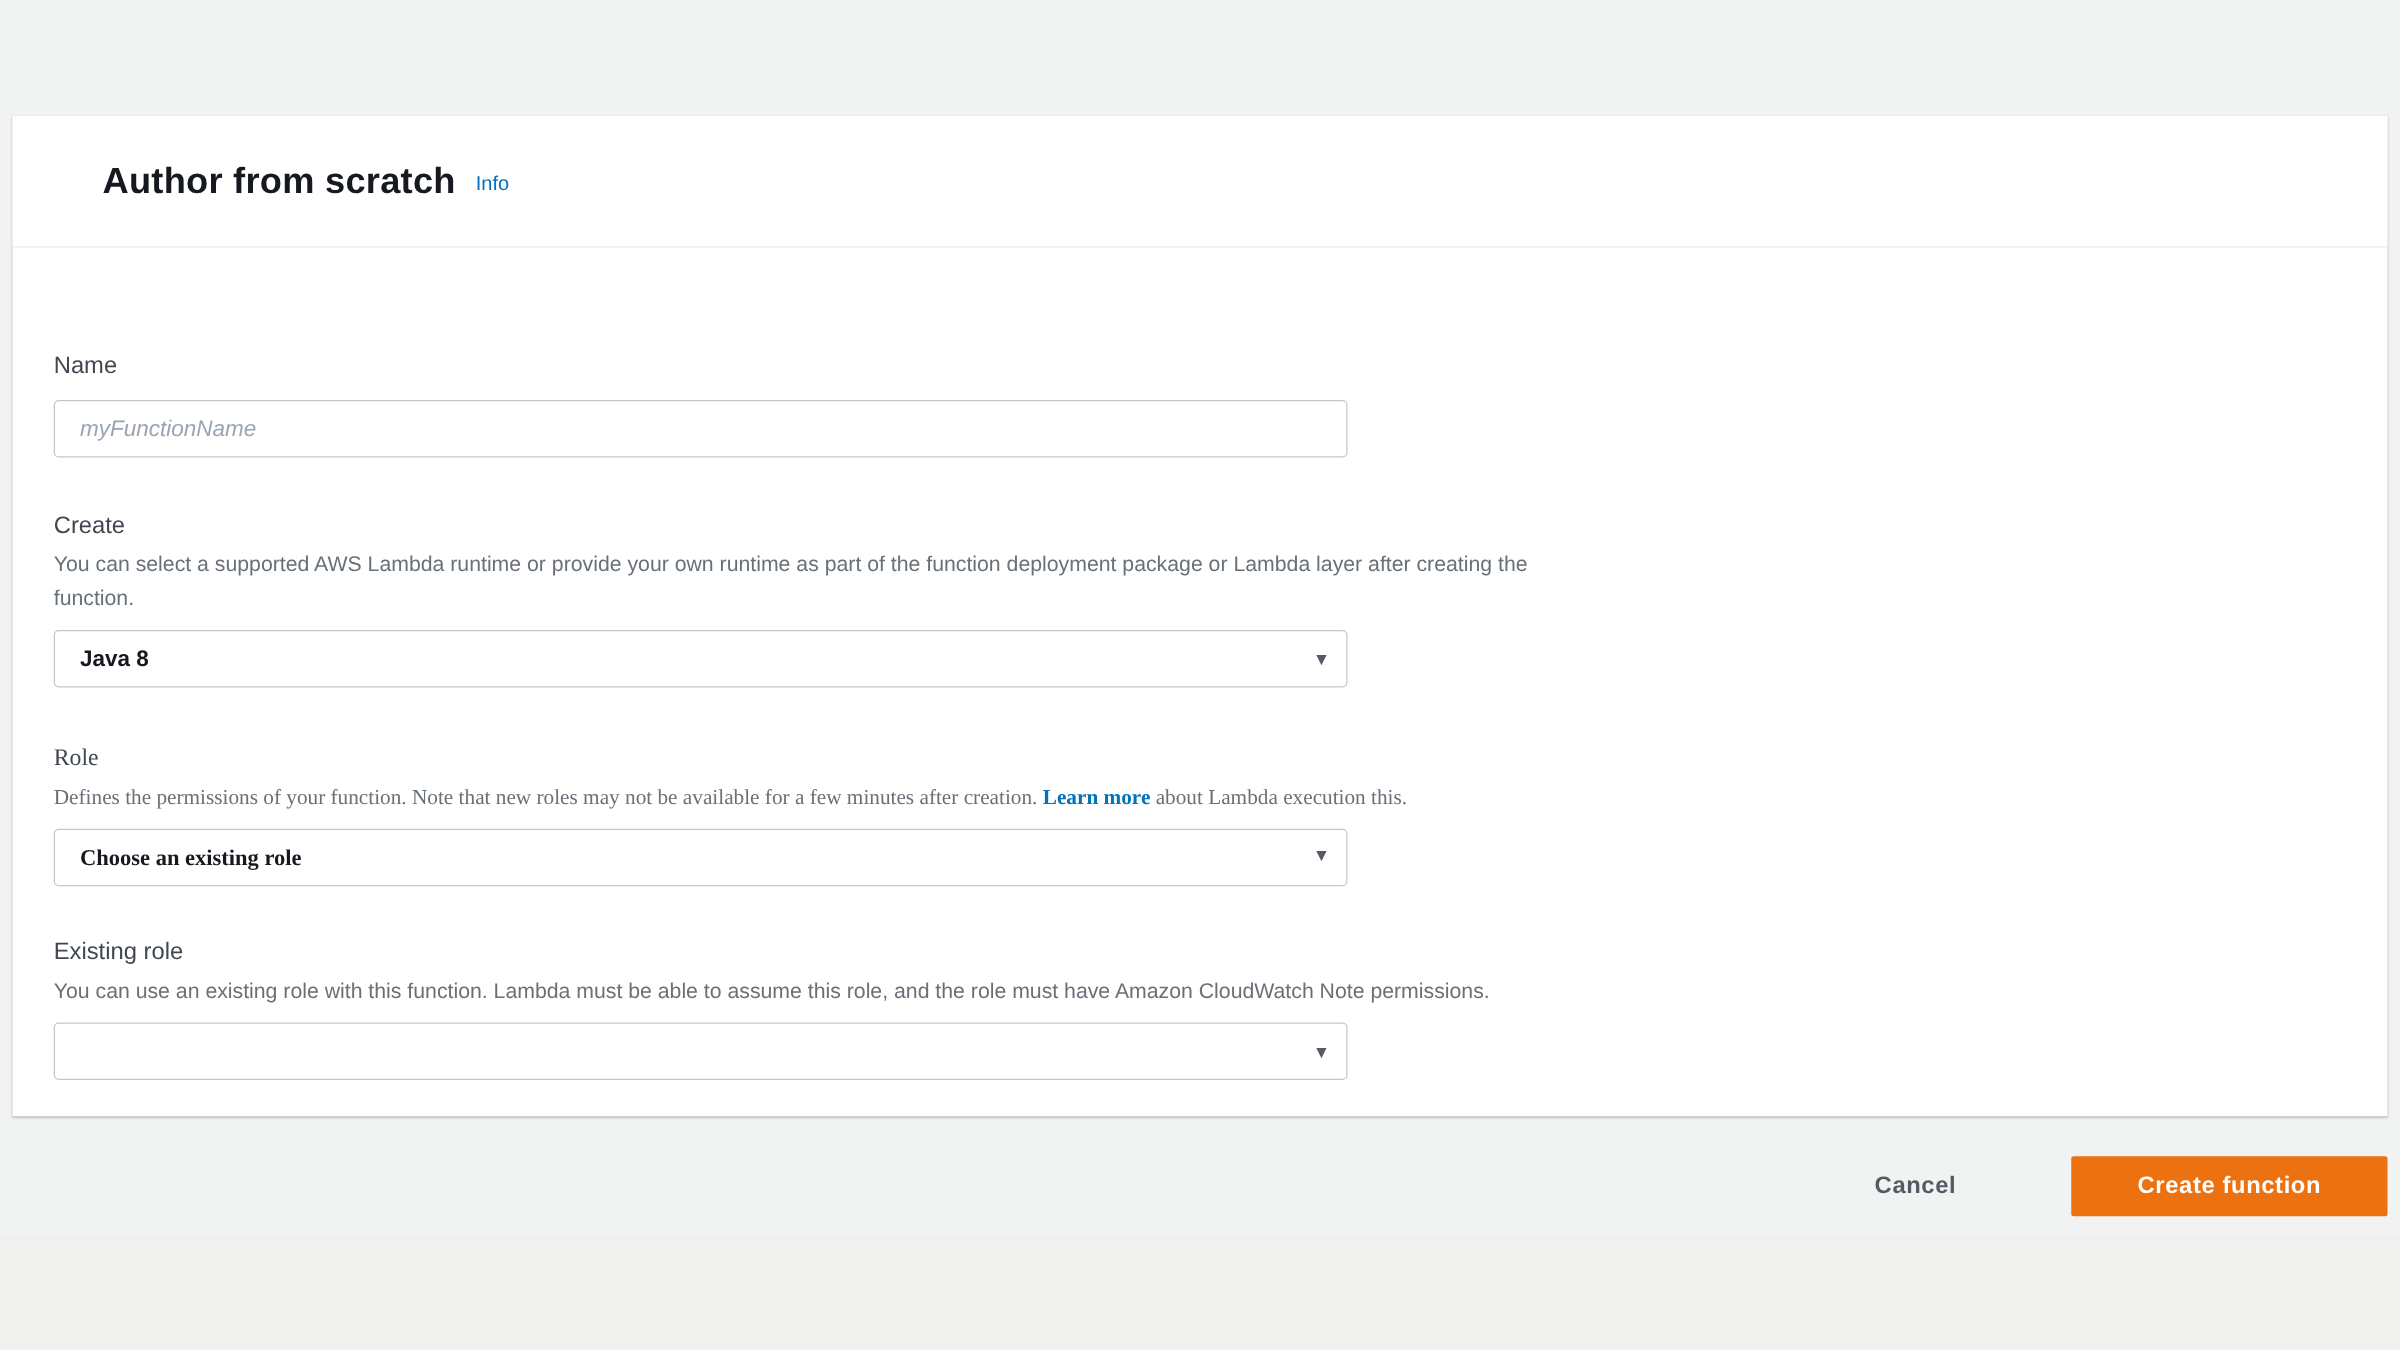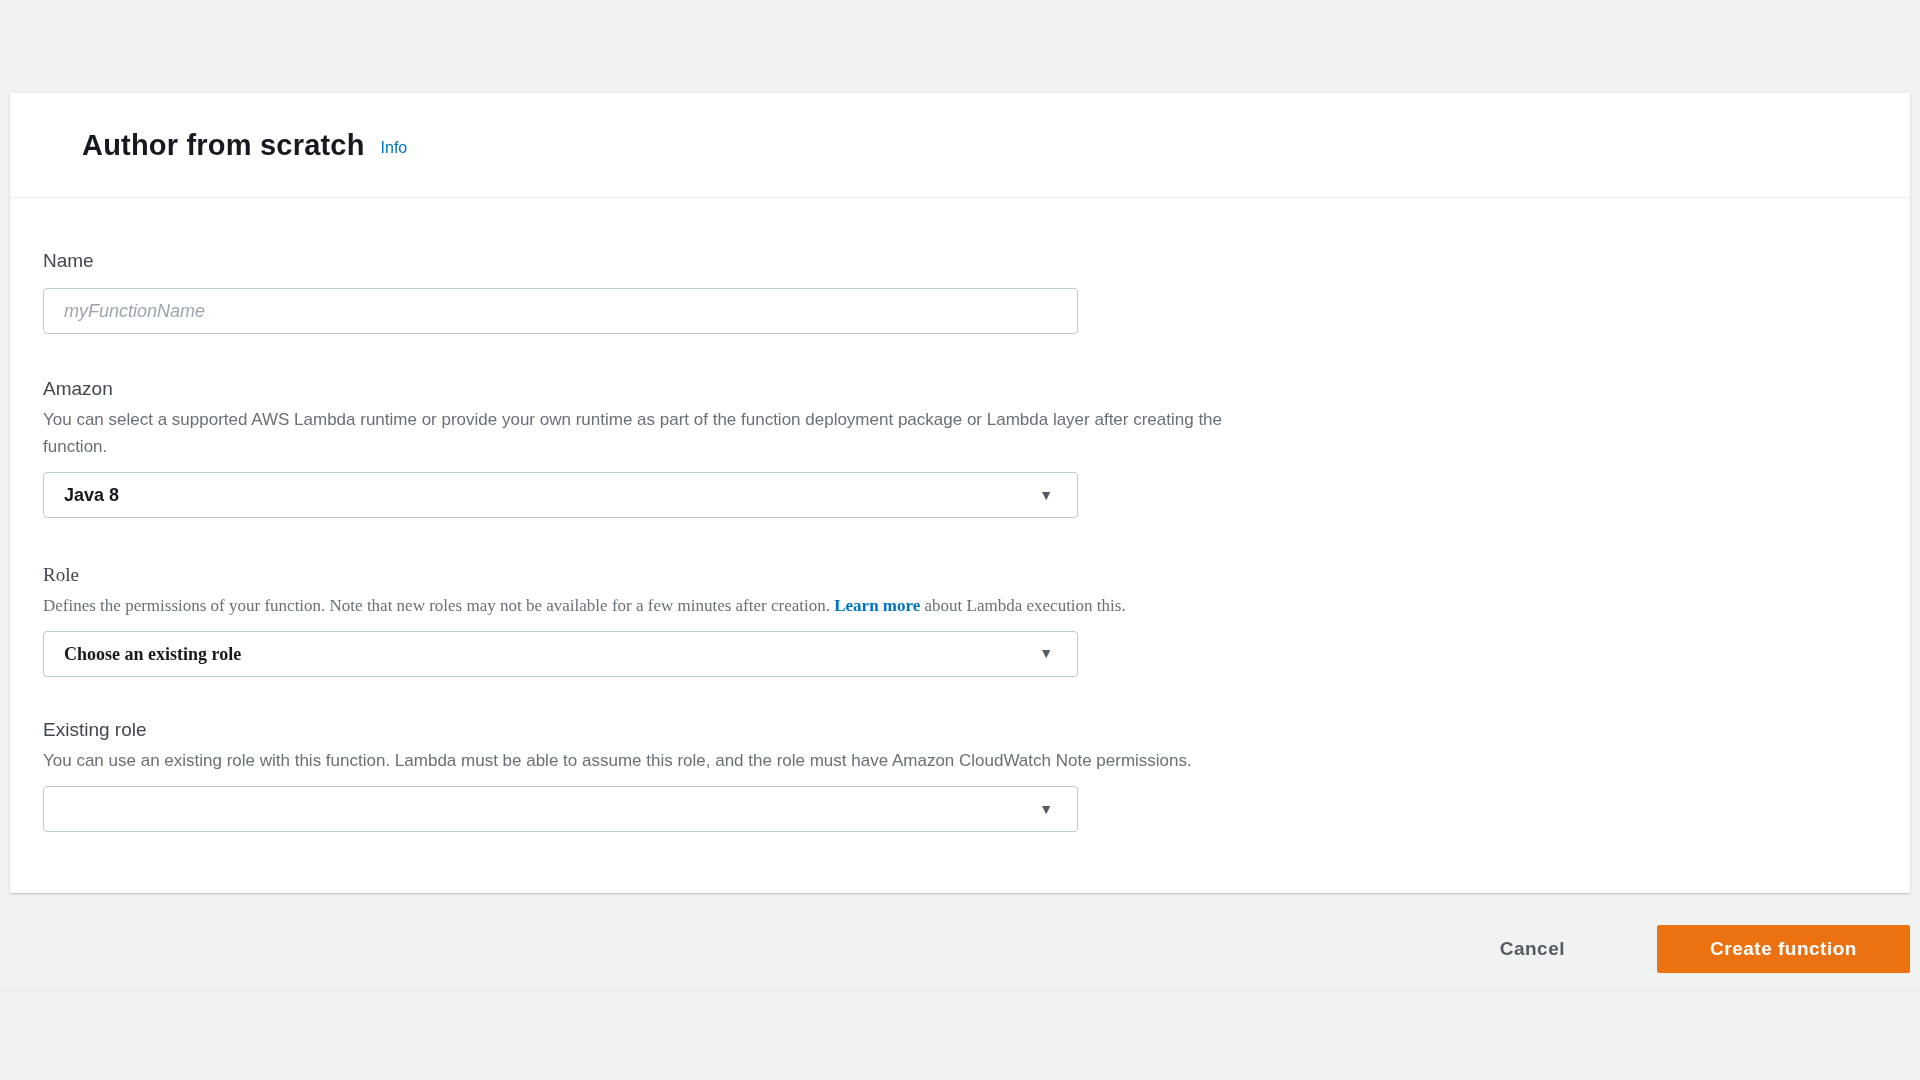--- a/index.html
+++ b/index.html
@@ -62,20 +62,21 @@
     cursor: pointer;
   }
   .card-body {
     padding: 52px 33px 0 33px;
   }
   .field-label {
     display: block;
     font-size: 19px;
     color: #414750;
     line-height: 22px;
+    margin-top: 32px;
   }
   .field-desc {
     max-width: 1230px;
     margin-top: 6px;
     font-size: 17px;
     line-height: 27px;
     color: #687078;
   }
   .learn-more {
     color: var(--link-blue);
@@ -105,21 +106,21 @@
   .select {
     margin-top: 12px;
     width: 1035px;
     height: 46px;
     border: 1px solid #bfc9c9;
     border-radius: 4px;
     background: #ffffff;
     display: flex;
     align-items: center;
     justify-content: space-between;
-    padding: 0 24px 0 20px;
+    padding: 0 13px 0 20px;
     cursor: pointer;
   }
   .select-value {
     font-size: 18px;
     font-weight: 700;
     color: #16191f;
   }
   .caret {
     font-size: 14px;
     color: #545b64;
@@ -179,21 +180,21 @@
     </div>
 
     <div class="card-body">
 
       <div class="field field-name">
         <label class="field-label">Name</label>
         <input class="text-input" type="text" placeholder="myFunctionName" style="">
       </div>
 
       <div class="field field-runtime">
-        <label class="field-label">Amazon</label>
+        <label class="field-label">Create</label>
         <p class="field-desc">You can select a supported AWS Lambda runtime or provide your own runtime as part of the function deployment package or Lambda layer after creating the function.</p>
         <div class="select">
           <span class="select-value">Java 8</span>
           <span class="caret">▼</span>
         </div>
       </div>
 
       <div class="field field-role">
         <label class="field-label">Role</label>
         <p class="field-desc"><span>Defines the permissions of your function. Note that new roles may not be available for a few minutes after creation. </span><a class="learn-more">Learn more</a><span> about Lambda execution this.</span></p>

